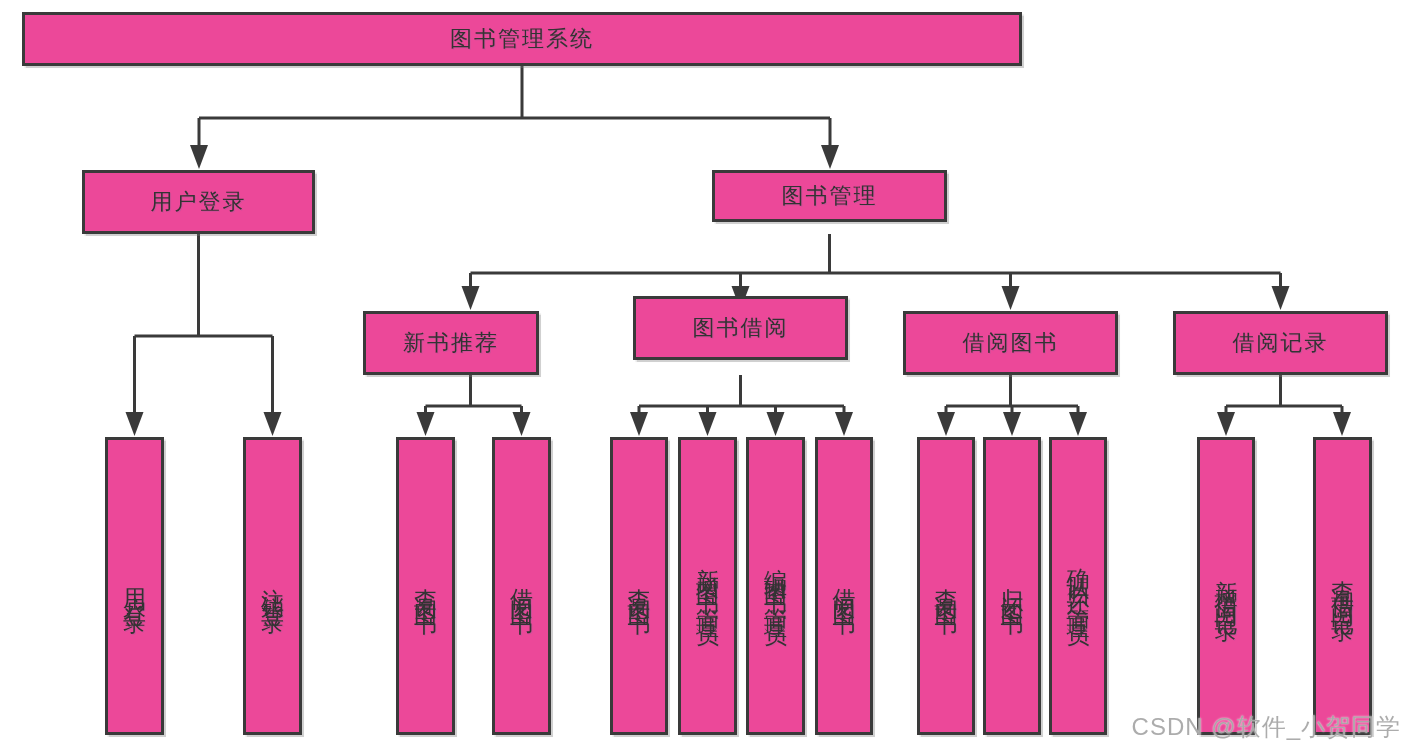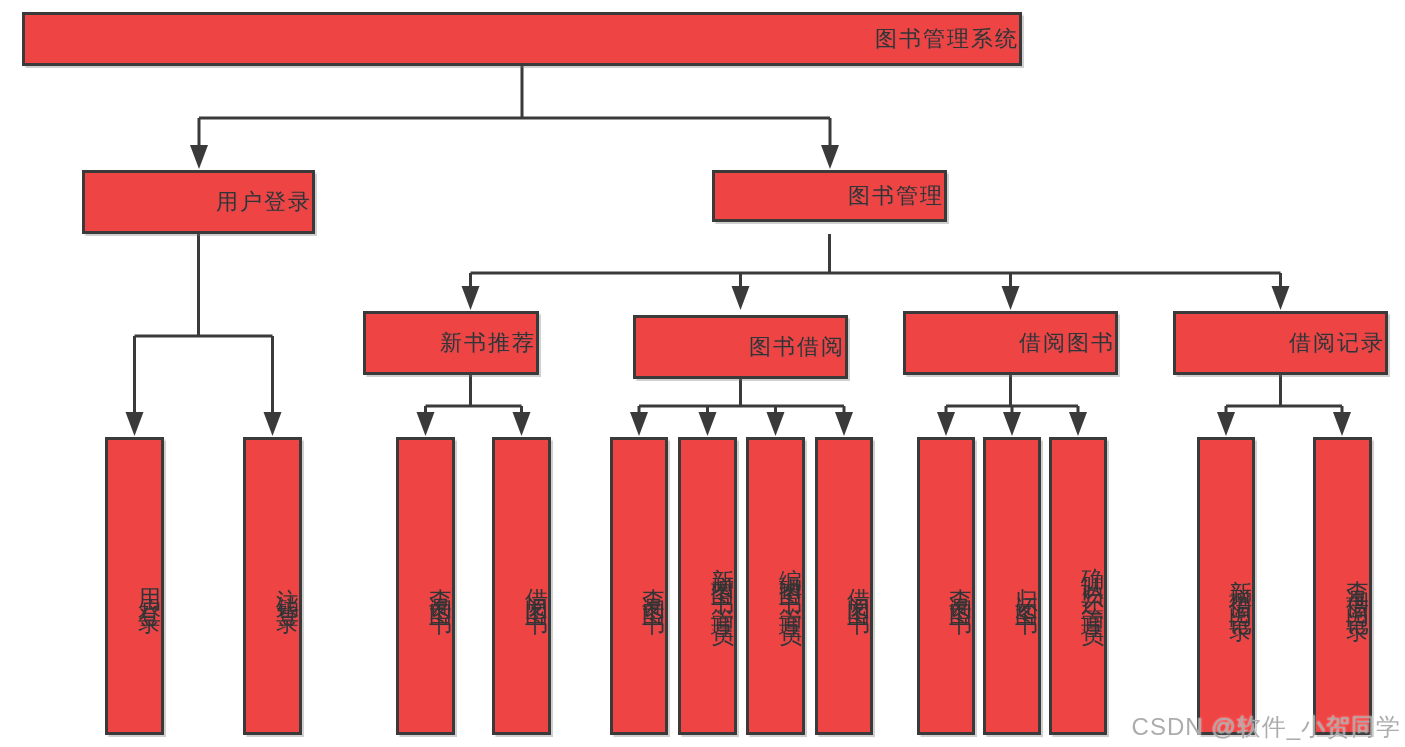--- a/index.html
+++ b/index.html
@@ -2,22 +2,22 @@
 <html><head>
 <meta charset="utf-8">
 <style>
   html,body{margin:0;padding:0;background:#ffffff;}
   .canvas{
     position:relative;width:1405px;height:747px;background:#ffffff;overflow:hidden;
     font-family:"Liberation Sans","DejaVu Sans",sans-serif;color:#333333;
   }
   .wires{position:absolute;left:0;top:0;z-index:1;}
   .node{
-    position:absolute;box-sizing:border-box;border:3px solid #3a3a3a;background:#ef4444;
-    display:flex;align-items:center;justify-content:flex-end;z-index:2;
+    position:absolute;box-sizing:border-box;border:3px solid #3a3a3a;background:#ec4899;
+    display:flex;align-items:center;justify-content:center;z-index:2;
     box-shadow:1.5px 1.5px 1px rgba(120,120,120,0.35);
   }
   .node .lbl{
     font-size:22px;letter-spacing:2px;color:#333333;white-space:nowrap;
     text-shadow:1px 1px 0 rgba(90,110,160,0.18);
   }
   .node.vert .lbl{
     writing-mode:vertical-rl;text-orientation:mixed;
     font-size:23px;letter-spacing:8px;line-height:1;white-space:normal;
   }
@@ -79,21 +79,21 @@
   <div class="node" style="left:82px;top:170px;width:233px;height:64px">
     <span class="lbl">用户登录</span>
   </div>
   <div class="node" style="left:712px;top:170px;width:235px;height:52px">
     <span class="lbl">图书管理</span>
   </div>
 
   <div class="node" style="left:363px;top:311px;width:176px;height:64px">
     <span class="lbl">新书推荐</span>
   </div>
-  <div class="node" style="left:633px;top:315px;width:215px;height:64px">
+  <div class="node" style="left:633px;top:296px;width:215px;height:64px">
     <span class="lbl">图书借阅</span>
   </div>
   <div class="node" style="left:903px;top:311px;width:215px;height:64px">
     <span class="lbl">借阅图书</span>
   </div>
   <div class="node" style="left:1173px;top:311px;width:215px;height:64px">
     <span class="lbl">借阅记录</span>
   </div>
 
   <div class="node vert" style="left:105px;top:437px;width:59px;height:298px">

